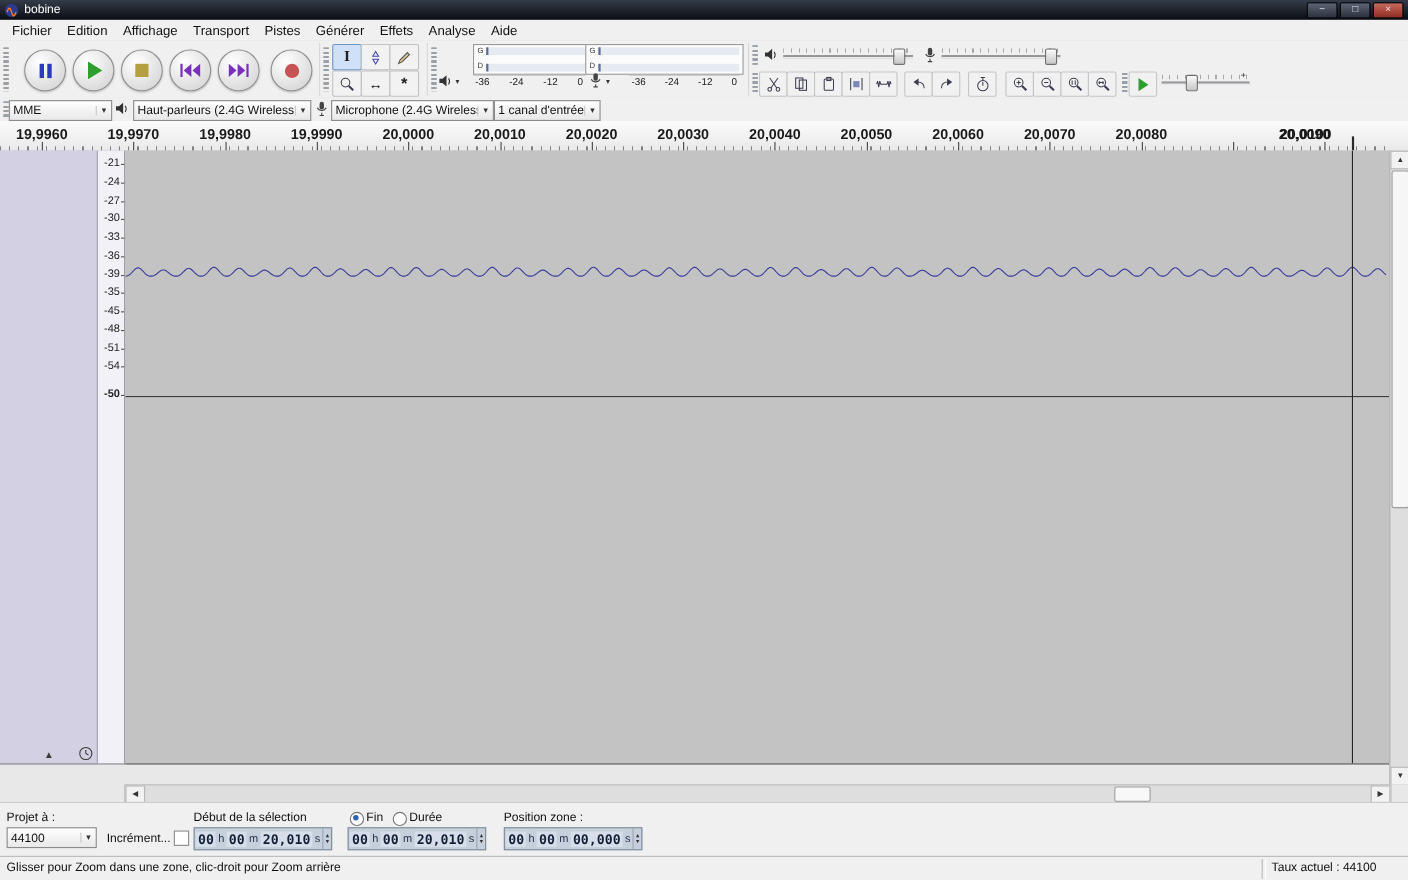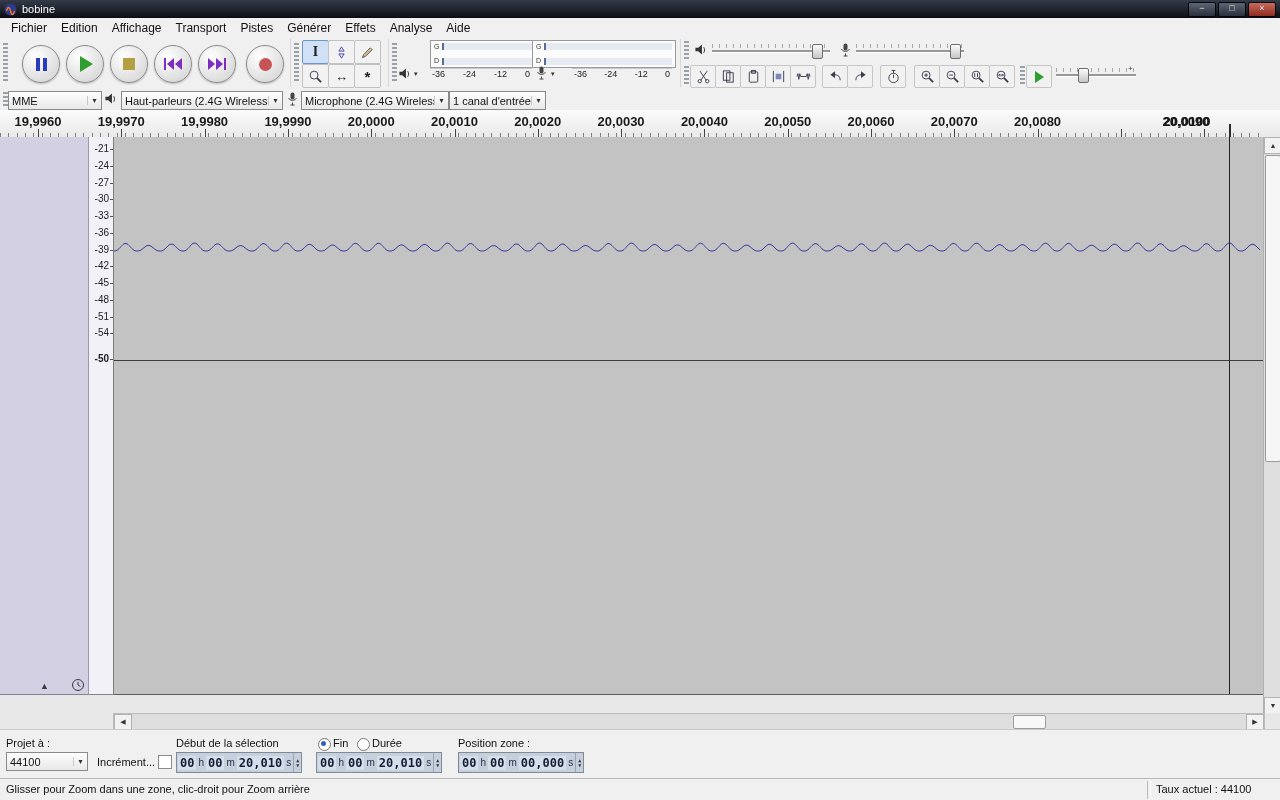--- a/index.html
+++ b/index.html
@@ -455,21 +455,21 @@
       </svg>
     </div>
     <div id="db-ruler">
         <div class="db-label" style="top: 7px;">-21</div>
         <div class="db-label" style="top: 23.75px;">-24</div>
         <div class="db-label" style="top: 40.5px;">-27</div>
         <div class="db-label" style="top: 57.25px;">-30</div>
         <div class="db-label" style="top: 74px;">-33</div>
         <div class="db-label" style="top: 90.75px;">-36</div>
         <div class="db-label" style="top: 107.5px;">-39</div>
-        <div class="db-label" style="top: 124.25px;">-42</div>
+        <div class="db-label" style="top: 124.25px;">-35</div>
         <div class="db-label" style="top: 141px;">-45</div>
         <div class="db-label" style="top: 157.75px;">-48</div>
         <div class="db-label" style="top: 174.5px;">-51</div>
         <div class="db-label" style="top: 191.25px;">-54</div>
         <div class="db-label" style="top: 217px; font-weight: bold;">-50</div>
       </div>
     <div id="wave-area">
       <svg id="wave-svg" width="1149" height="557">
           <polyline points="0,114.0 1,114.0 2,113.7 3,113.3 4,112.6 5,111.7 6,110.7 7,109.5 8,108.5 9,107.5 10,106.8 11,106.5 12,106.5 13,106.8 14,107.5 15,108.5 16,109.5 17,110.7 18,111.7 19,112.6 20,113.3 21,113.7 22,114.0 23,114.0 24,114.0 25,113.8 26,113.5 27,113.0 28,112.3 29,111.5 30,110.7 31,109.9 32,109.2 33,108.7 34,108.4 35,108.4 36,108.7 37,109.2 38,109.9 39,110.7 40,111.5 41,112.3 42,113.0 43,113.5 44,113.8 45,114.0 46,114.0 47,114.0 48,113.8 49,113.4 50,112.7 51,111.9 52,110.9 53,109.9 54,108.9 55,108.0 56,107.4 57,107.1 58,107.1 59,107.4 60,108.0 61,108.9 62,109.9 63,110.9 64,111.9 65,112.7 66,113.4 67,113.8 68,114.0 69,114.0 70,114.0 71,113.7 72,113.3 73,112.5 74,111.6 75,110.5 76,109.3 77,108.1 78,107.1 79,106.4 80,106.1 81,106.1 82,106.4 83,107.1 84,108.1 85,109.3 86,110.5 87,111.6 88,112.5 89,113.3 90,113.7 91,114.0 92,114.0 93,114.0 94,113.8 95,113.3 96,112.7 97,111.8 98,110.8 99,109.8 100,108.7 101,107.9 102,107.2 103,106.9 104,106.9 105,107.2 106,107.9 107,108.7 108,109.8 109,110.8 110,111.8 111,112.7 112,113.3 113,113.8 114,114.0 115,114.0 116,114.0 117,113.8 118,113.5 119,113.0 120,112.4 121,111.6 122,110.8 123,110.0 124,109.4 125,108.9 126,108.6 127,108.6 128,108.9 129,109.4 130,110.0 131,110.8 132,111.6 133,112.4 134,113.0 135,113.5 136,113.8 137,114.0 138,114.0 139,114.0 140,113.8 141,113.3 142,112.6 143,111.8 144,110.7 145,109.6 146,108.6 147,107.7 148,107.0 149,106.6 150,106.6 151,107.0 152,107.7 153,108.6 154,109.6 155,110.7 156,111.8 157,112.6 158,113.3 159,113.8 160,114.0 161,114.0 162,114.0 163,113.7 164,113.3 165,112.6 166,111.6 167,110.5 168,109.3 169,108.2 170,107.2 171,106.5 172,106.1 173,106.1 174,106.5 175,107.2 176,108.2 177,109.3 178,110.5 179,111.6 180,112.6 181,113.3 182,113.7 183,114.0 184,114.0 185,114.0 186,113.8 187,113.4 188,112.8 189,112.0 190,111.1 191,110.1 192,109.1 193,108.3 194,107.7 195,107.4 196,107.4 197,107.7 198,108.3 199,109.1 200,110.1 201,111.1 202,112.0 203,112.8 204,113.4 205,113.8 206,114.0 207,114.0 208,114.0 209,113.8 210,113.5 211,112.9 212,112.2 213,111.3 214,110.5 215,109.6 216,108.9 217,108.3 218,108.0 219,108.0 220,108.3 221,108.9 222,109.6 223,110.5 224,111.3 225,112.2 226,112.9 227,113.5 228,113.8 229,114.0 230,114.0 231,114.0 232,113.7 233,113.3 234,112.6 235,111.7 236,110.6 237,109.4 238,108.3 239,107.4 240,106.7 241,106.3 242,106.3 243,106.7 244,107.4 245,108.3 246,109.4 247,110.6 248,111.7 249,112.6 250,113.3 251,113.7 252,114.0 253,114.0 254,114.0 255,113.7 256,113.3 257,112.6 258,111.7 259,110.6 260,109.4 261,108.3 262,107.3 263,106.6 264,106.3 265,106.3 266,106.6 267,107.3 268,108.3 269,109.4 270,110.6 271,111.7 272,112.6 273,113.3 274,113.7 275,114.0 276,114.0 277,114.0 278,113.8 279,113.4 280,112.9 281,112.2 282,111.3 283,110.4 284,109.5 285,108.8 286,108.2 287,107.9 288,107.9 289,108.2 290,108.8 291,109.5 292,110.4 293,111.3 294,112.2 295,112.9 296,113.4 297,113.8 298,114.0 299,114.0 300,114.0 301,113.8 302,113.4 303,112.8 304,112.0 305,111.1 306,110.1 307,109.2 308,108.4 309,107.8 310,107.5 311,107.5 312,107.8 313,108.4 314,109.2 315,110.1 316,111.1 317,112.0 318,112.8 319,113.4 320,113.8 321,114.0 322,114.0 323,114.0 324,113.7 325,113.3 326,112.6 327,111.6 328,110.5 329,109.3 330,108.2 331,107.2 332,106.5 333,106.1 334,106.1 335,106.5 336,107.2 337,108.2 338,109.3 339,110.5 340,111.6 341,112.6 342,113.3 343,113.7 344,114.0 345,114.0 346,114.0 347,113.8 348,113.3 349,112.6 350,111.7 351,110.7 352,109.6 353,108.5 354,107.6 355,106.9 356,106.6 357,106.6 358,106.9 359,107.6 360,108.5 361,109.6 362,110.7 363,111.7 364,112.6 365,113.3 366,113.8 367,114.0 368,114.0 369,114.0 370,113.8 371,113.5 372,113.0 373,112.3 374,111.6 375,110.8 376,110.0 377,109.3 378,108.8 379,108.6 380,108.6 381,108.8 382,109.3 383,110.0 384,110.8 385,111.6 386,112.3 387,113.0 388,113.5 389,113.8 390,114.0 391,114.0 392,114.0 393,113.8 394,113.4 395,112.7 396,111.9 397,110.9 398,109.8 399,108.8 400,107.9 401,107.3 402,107.0 403,107.0 404,107.3 405,107.9 406,108.8 407,109.8 408,110.9 409,111.9 410,112.7 411,113.4 412,113.8 413,114.0 414,114.0 415,114.0 416,113.7 417,113.3 418,112.5 419,111.6 420,110.5 421,109.3 422,108.1 423,107.1 424,106.4 425,106.0 426,106.0 427,106.4 428,107.1 429,108.1 430,109.3 431,110.5 432,111.6 433,112.5 434,113.3 435,113.7 436,114.0 437,114.0 438,114.0 439,113.8 440,113.4 441,112.7 442,111.9 443,110.9 444,109.8 445,108.8 446,108.0 447,107.3 448,107.0 449,107.0 450,107.3 451,108.0 452,108.8 453,109.8 454,110.9 455,111.9 456,112.7 457,113.4 458,113.8 459,114.0 460,114.0 461,114.0 462,113.8 463,113.5 464,113.0 465,112.3 466,111.5 467,110.7 468,109.9 469,109.2 470,108.8 471,108.5 472,108.5 473,108.8 474,109.2 475,109.9 476,110.7 477,111.5 478,112.3 479,113.0 480,113.5 481,113.8 482,114.0 483,114.0 484,114.0 485,113.8 486,113.3 487,112.6 488,111.7 489,110.7 490,109.6 491,108.5 492,107.6 493,106.9 494,106.5 495,106.5 496,106.9 497,107.6 498,108.5 499,109.6 500,110.7 501,111.7 502,112.6 503,113.3 504,113.8 505,114.0 506,114.0 507,114.0 508,113.7 509,113.3 510,112.6 511,111.6 512,110.5 513,109.3 514,108.2 515,107.2 516,106.5 517,106.1 518,106.1 519,106.5 520,107.2 521,108.2 522,109.3 523,110.5 524,111.6 525,112.6 526,113.3 527,113.7 528,114.0 529,114.0 530,114.0 531,113.8 532,113.4 533,112.8 534,112.0 535,111.1 536,110.1 537,109.2 538,108.4 539,107.8 540,107.5 541,107.5 542,107.8 543,108.4 544,109.2 545,110.1 546,111.1 547,112.0 548,112.8 549,113.4 550,113.8 551,114.0 552,114.0 553,114.0 554,113.8 555,113.4 556,112.9 557,112.1 558,111.3 559,110.4 560,109.5 561,108.7 562,108.2 563,107.9 564,107.9 565,108.2 566,108.7 567,109.5 568,110.4 569,111.3 570,112.1 571,112.9 572,113.4 573,113.8 574,114.0 575,114.0 576,114.0 577,113.7 578,113.3 579,112.6 580,111.6 581,110.5 582,109.4 583,108.3 584,107.3 585,106.6 586,106.2 587,106.2 588,106.6 589,107.3 590,108.3 591,109.4 592,110.5 593,111.6 594,112.6 595,113.3 596,113.7 597,114.0 598,114.0 599,114.0 600,113.7 601,113.3 602,112.6 603,111.7 604,110.6 605,109.4 606,108.3 607,107.4 608,106.7 609,106.3 610,106.3 611,106.7 612,107.4 613,108.3 614,109.4 615,110.6 616,111.7 617,112.6 618,113.3 619,113.7 620,114.0 621,114.0 622,114.0 623,113.8 624,113.5 625,112.9 626,112.2 627,111.4 628,110.5 629,109.6 630,108.9 631,108.4 632,108.1 633,108.1 634,108.4 635,108.9 636,109.6 637,110.5 638,111.4 639,112.2 640,112.9 641,113.5 642,113.8 643,114.0 644,114.0 645,114.0 646,113.8 647,113.4 648,112.8 649,112.0 650,111.0 651,110.0 652,109.1 653,108.2 654,107.6 655,107.3 656,107.3 657,107.6 658,108.2 659,109.1 660,110.0 661,111.0 662,112.0 663,112.8 664,113.4 665,113.8 666,114.0 667,114.0 668,114.0 669,113.7 670,113.3 671,112.5 672,111.6 673,110.5 674,109.3 675,108.2 676,107.2 677,106.5 678,106.1 679,106.1 680,106.5 681,107.2 682,108.2 683,109.3 684,110.5 685,111.6 686,112.5 687,113.3 688,113.7 689,114.0 690,114.0 691,114.0 692,113.8 693,113.3 694,112.7 695,111.8 696,110.7 697,109.6 698,108.6 699,107.7 700,107.0 701,106.7 702,106.7 703,107.0 704,107.7 705,108.6 706,109.6 707,110.7 708,111.8 709,112.7 710,113.3 711,113.8 712,114.0 713,114.0 714,114.0 715,113.8 716,113.5 717,113.0 718,112.4 719,111.6 720,110.9 721,110.1 722,109.4 723,109.0 724,108.7 725,108.7 726,109.0 727,109.4 728,110.1 729,110.9 730,111.6 731,112.4 732,113.0 733,113.5 734,113.8 735,114.0 736,114.0 737,114.0 738,113.8 739,113.3 740,112.7 741,111.8 742,110.8 743,109.7 744,108.7 745,107.8 746,107.2 747,106.8 748,106.8 749,107.2 750,107.8 751,108.7 752,109.7 753,110.8 754,111.8 755,112.7 756,113.3 757,113.8 758,114.0 759,114.0 760,114.0 761,113.7 762,113.3 763,112.5 764,111.6 765,110.5 766,109.3 767,108.1 768,107.2 769,106.4 770,106.1 771,106.1 772,106.4 773,107.2 774,108.1 775,109.3 776,110.5 777,111.6 778,112.5 779,113.3 780,113.7 781,114.0 782,114.0 783,114.0 784,113.8 785,113.4 786,112.7 787,111.9 788,110.9 789,109.9 790,108.9 791,108.1 792,107.5 793,107.1 794,107.1 795,107.5 796,108.1 797,108.9 798,109.9 799,110.9 800,111.9 801,112.7 802,113.4 803,113.8 804,114.0 805,114.0 806,114.0 807,113.8 808,113.5 809,113.0 810,112.3 811,111.5 812,110.6 813,109.8 814,109.1 815,108.6 816,108.3 817,108.3 818,108.6 819,109.1 820,109.8 821,110.6 822,111.5 823,112.3 824,113.0 825,113.5 826,113.8 827,114.0 828,114.0 829,114.0 830,113.7 831,113.3 832,112.6 833,111.7 834,110.6 835,109.5 836,108.4 837,107.5 838,106.8 839,106.5 840,106.5 841,106.8 842,107.5 843,108.4 844,109.5 845,110.6 846,111.7 847,112.6 848,113.3 849,113.7 850,114.0 851,114.0 852,114.0 853,113.7 854,113.3 855,112.6 856,111.6 857,110.5 858,109.3 859,108.2 860,107.2 861,106.5 862,106.2 863,106.2 864,106.5 865,107.2 866,108.2 867,109.3 868,110.5 869,111.6 870,112.6 871,113.3 872,113.7 873,114.0 874,114.0 875,114.0 876,113.8 877,113.4 878,112.8 879,112.1 880,111.2 881,110.2 882,109.3 883,108.5 884,108.0 885,107.7 886,107.7 887,108.0 888,108.5 889,109.3 890,110.2 891,111.2 892,112.1 893,112.8 894,113.4 895,113.8 896,114.0 897,114.0 898,114.0 899,113.8 900,113.4 901,112.9 902,112.1 903,111.2 904,110.3 905,109.4 906,108.6 907,108.0 908,107.7 909,107.7 910,108.0 911,108.6 912,109.4 913,110.3 914,111.2 915,112.1 916,112.9 917,113.4 918,113.8 919,114.0 920,114.0 921,114.0 922,113.7 923,113.3 924,112.6 925,111.6 926,110.5 927,109.4 928,108.2 929,107.3 930,106.6 931,106.2 932,106.2 933,106.6 934,107.3 935,108.2 936,109.4 937,110.5 938,111.6 939,112.6 940,113.3 941,113.7 942,114.0 943,114.0 944,114.0 945,113.7 946,113.3 947,112.6 948,111.7 949,110.6 950,109.5 951,108.4 952,107.5 953,106.8 954,106.4 955,106.4 956,106.8 957,107.5 958,108.4 959,109.5 960,110.6 961,111.7 962,112.6 963,113.3 964,113.7 965,114.0 966,114.0 967,114.0 968,113.8 969,113.5 970,112.9 971,112.3 972,111.4 973,110.6 974,109.8 975,109.0 976,108.5 977,108.2 978,108.2 979,108.5 980,109.0 981,109.8 982,110.6 983,111.4 984,112.3 985,112.9 986,113.5 987,113.8 988,114.0 989,114.0 990,114.0 991,113.8 992,113.4 993,112.8 994,111.9 995,111.0 996,109.9 997,109.0 998,108.1 999,107.5 1000,107.2 1001,107.2 1002,107.5 1003,108.1 1004,109.0 1005,109.9 1006,111.0 1007,111.9 1008,112.8 1009,113.4 1010,113.8 1011,114.0 1012,114.0 1013,114.0 1014,113.7 1015,113.3 1016,112.5 1017,111.6 1018,110.5 1019,109.3 1020,108.1 1021,107.2 1022,106.4 1023,106.1 1024,106.1 1025,106.4 1026,107.2 1027,108.1 1028,109.3 1029,110.5 1030,111.6 1031,112.5 1032,113.3 1033,113.7 1034,114.0 1035,114.0 1036,114.0 1037,113.8 1038,113.3 1039,112.7 1040,111.8 1041,110.8 1042,109.7 1043,108.7 1044,107.8 1045,107.1 1046,106.8 1047,106.8 1048,107.1 1049,107.8 1050,108.7 1051,109.7 1052,110.8 1053,111.8 1054,112.7 1055,113.3 1056,113.8 1057,114.0 1058,114.0 1059,114.0 1060,113.8 1061,113.5 1062,113.0 1063,112.4 1064,111.7 1065,110.9 1066,110.2 1067,109.5 1068,109.0 1069,108.8 1070,108.8 1071,109.0 1072,109.5 1073,110.2 1074,110.9 1075,111.7 1076,112.4 1077,113.0 1078,113.5 1079,113.8 1080,114.0 1081,114.0 1082,114.0 1083,113.8 1084,113.3 1085,112.7 1086,111.8 1087,110.8 1088,109.7 1089,108.6 1090,107.7 1091,107.1 1092,106.7 1093,106.7 1094,107.1 1095,107.7 1096,108.6 1097,109.7 1098,110.8 1099,111.8 1100,112.7 1101,113.3 1102,113.8 1103,114.0 1104,114.0 1105,114.0 1106,113.7 1107,113.3 1108,112.5 1109,111.6 1110,110.5 1111,109.3 1112,108.1 1113,107.2 1114,106.4 1115,106.1 1116,106.1 1117,106.4 1118,107.2 1119,108.1 1120,109.3 1121,110.5 1122,111.6 1123,112.5 1124,113.3 1125,113.7 1126,114.0 1127,114.0 1128,114.0 1129,113.8 1130,113.4 1131,112.8 1132,111.9 1133,111.0 1134,110.0 1135,109.0 1136,108.2 1137,107.6 1138,107.3 1139,107.3 1140,107.6 1141,108.2 1142,109.0 1143,110.0 1144,111.0 1145,111.9 1146,112.8" fill="none" stroke="#3b3b9c" stroke-width="1"></polyline>
         </svg>

